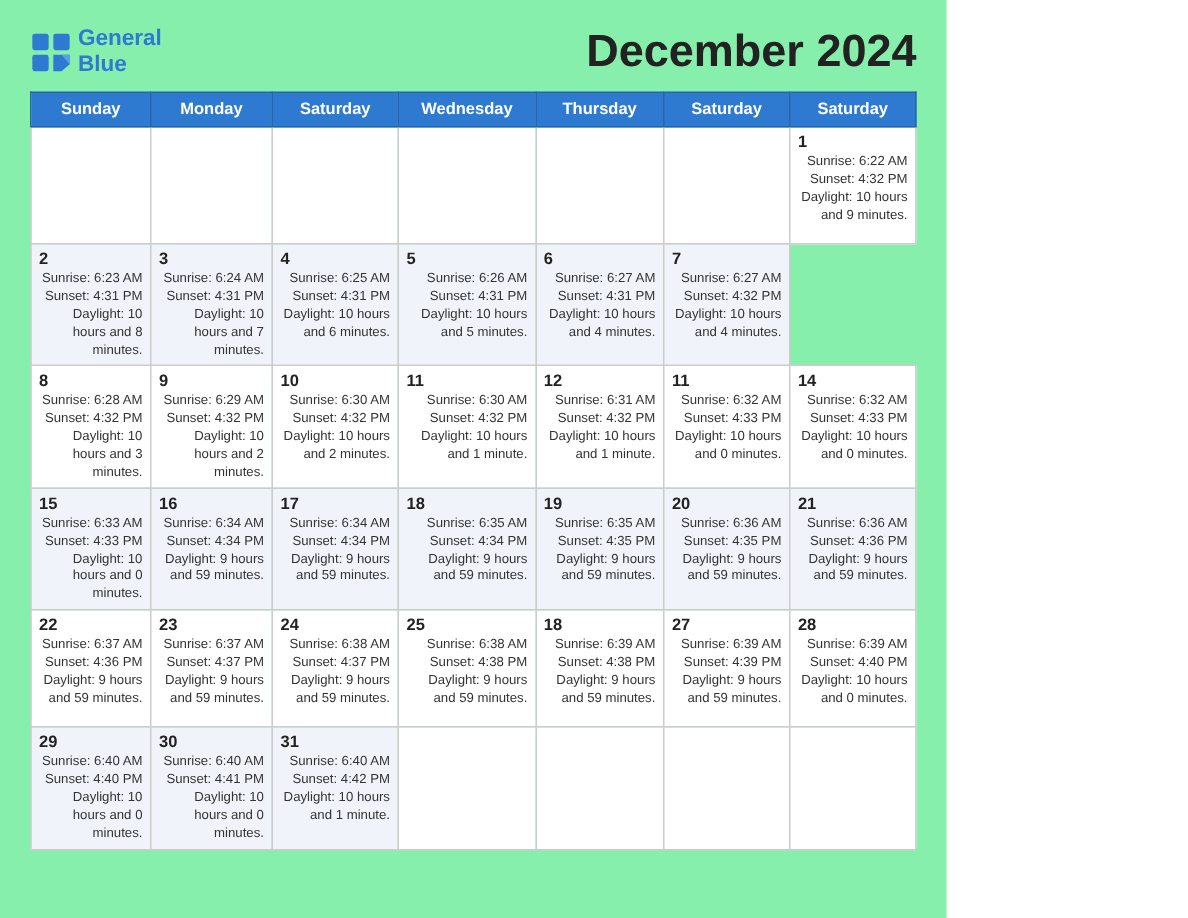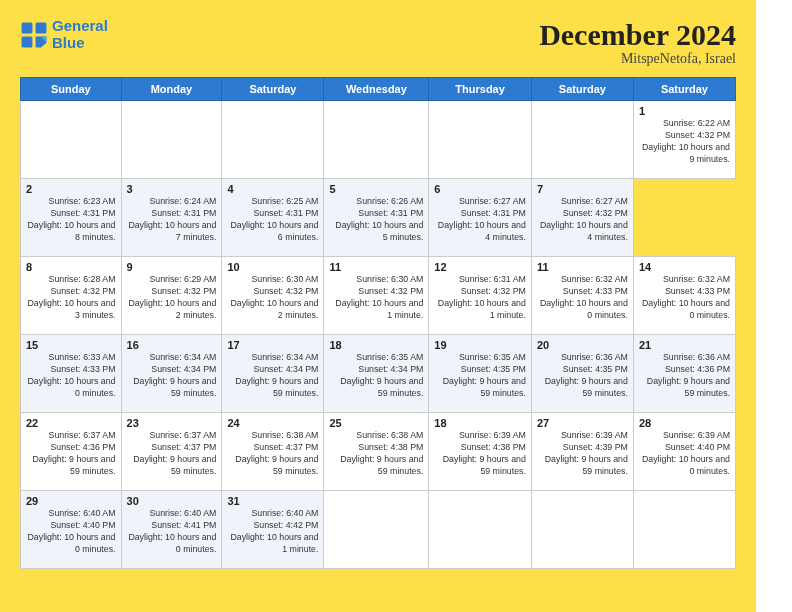--- a/index.html
+++ b/index.html
@@ -4,24 +4,24 @@
   <style>
     * { box-sizing: border-box; margin: 0; padding: 0; }
     body {
       font-family: Arial, sans-serif;
       background: #fff;
       width: 792px;
       height: 612px;
       overflow: hidden;
     }
     .page {
-      width: 756px;
+      width: 631px;
       height: 612px;
       padding: 18px 20px 14px 20px;
-      background: #fde047;
+      background: #86efac;
     }
     .header {
       display: flex;
       justify-content: space-between;
       align-items: flex-start;
       margin-bottom: 10px;
     }
     .logo {
       display: flex;
       align-items: center;
@@ -34,22 +34,21 @@
       line-height: 1.1;
     }
     .logo-text span {
       color: #2e7ad1;
     }
     .logo-icon {
       width: 28px;
       height: 28px;
     }
     .title-area {
-      text-align: right;
-      font-family: Liberation Serif, serif;
+      text-align: left;
     }
     .month-title {
       font-size: 30px;
       font-weight: bold;
       color: #222;
       line-height: 1.1;
     }
     .location {
       font-size: 14px;
       color: #444;
@@ -109,21 +108,20 @@
         <polygon points="20,20 34,20 34,28 27,34 20,34" fill="#2e7ad1"></polygon>
         <polygon points="27,20 34,20 34,28" fill="#5aa0e8"></polygon>
       </svg>
       <div class="logo-text">
         <div><span>General</span></div>
         <div><span>Blue</span></div>
       </div>
     </div>
     <div class="title-area">
       <div class="month-title">December 2024</div>
-      <div class="location">MitspeNetofa, Israel</div>
     </div>
   </div>
 
   <table class="calendar">
     <thead>
       <tr>
         <th>Sunday</th>
         <th>Monday</th>
         <th>Saturday</th>
         <th>Wednesday</th>

